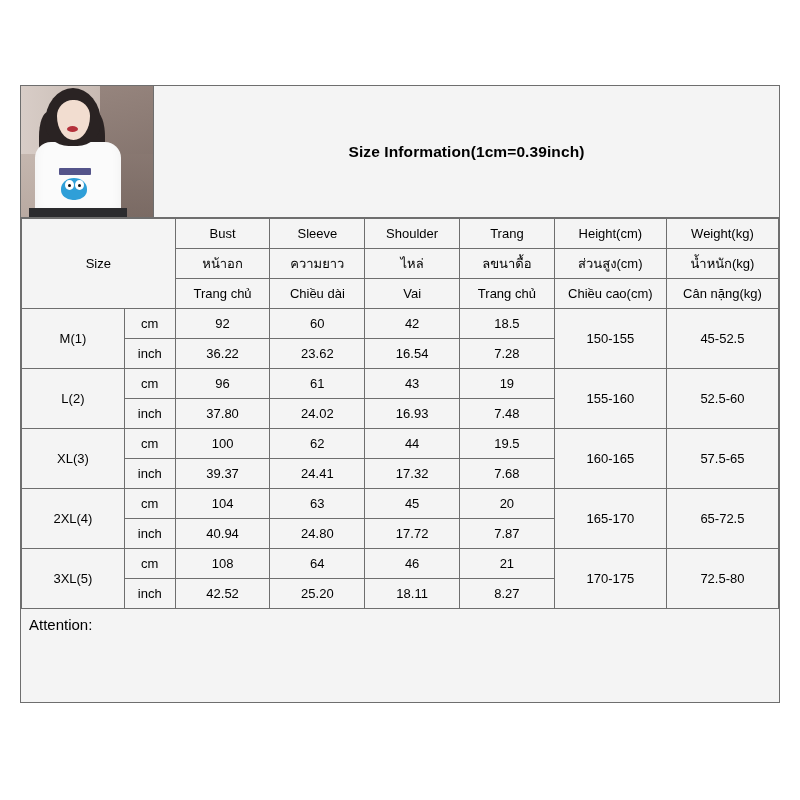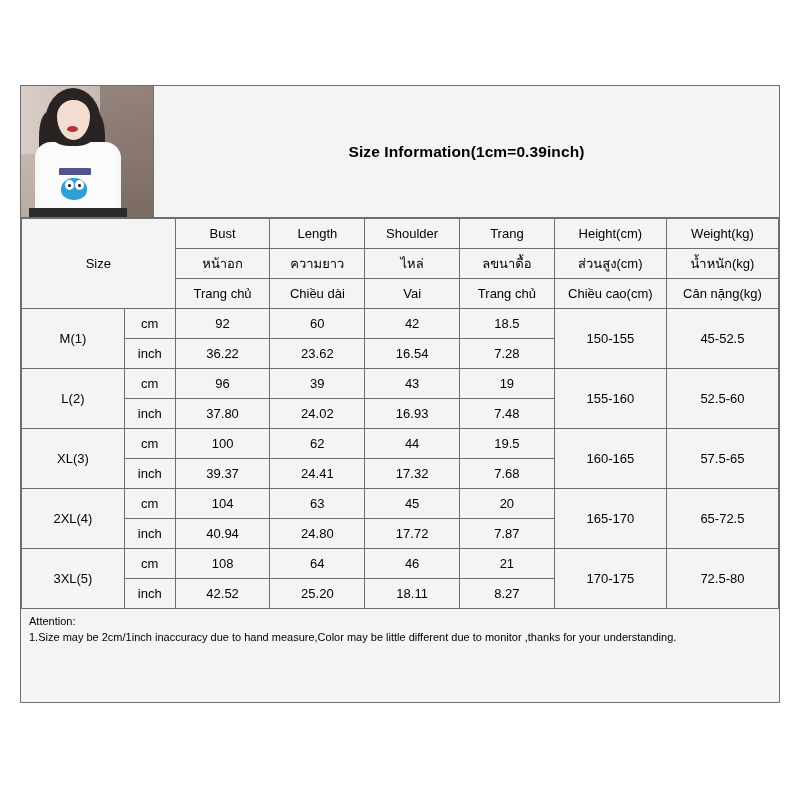--- a/index.html
+++ b/index.html
@@ -198,21 +198,21 @@
   td.big-size-head {
     font-weight: bold;
     font-size: 21px;
   }
   .hdr-row-1 th, .hdr-row-2 th, .hdr-row-3 th { height: 29px; }
   
   .attention {
     flex: 1;
     padding: 5px 8px 4px 8px;
     box-sizing: border-box;
-    font-size: 11px;
+    font-size: 15px;
     line-height: 1.45;
     background: #f4f4f4;
   }
   .attention div { white-space: pre-wrap; }
 </style>
 </head>
 <body>
 
 <div id="page">
   <div id="chart">
@@ -249,21 +249,21 @@
           <col class="col-m">
           <col class="col-m">
           <col class="col-m">
         <col class="col-wide">
           <col class="col-wide">
       </colgroup>
       <tbody>
         <tr class="hdr-row-1">
           <td class="big-size-head" rowspan="3" colspan="2">Size</td>
           <th class="head-cell">Bust</th>
-          <th class="head-cell">Length</th>
+          <th class="head-cell">Sleeve</th>
           <th class="head-cell">Shoulder</th>
           <th class="head-cell">Trang</th>
           <th class="head-cell">Height(cm)</th>
           <th class="head-cell">Weight(kg)</th>
         </tr>
         <tr class="hdr-row-2">
           <th class="head-cell">หน้าอก</th>
           <th class="head-cell">ความยาว</th>
           <th class="head-cell">ไหล่</th>
           <th class="head-cell">ลขนาดื้อ</th>
@@ -294,21 +294,21 @@
           <td>36.22</td>
           <td>23.62</td>
           <td>16.54</td>
           <td>7.28</td>
         </tr>
 
         <tr>
           <td class="size-label" rowspan="2">L(2)</td>
           <td class="unit-cell">cm</td>
           <td>96</td>
-          <td>39</td>
+          <td>61</td>
           <td>43</td>
           <td>19</td>
           <td rowspan="2">155-160</td>
           <td rowspan="2">52.5-60</td>
         </tr>
         <tr>
           <td class="unit-cell">inch</td>
           <td>37.80</td>
           <td>24.02</td>
           <td>16.93</td>
@@ -366,17 +366,16 @@
           <td>42.52</td>
           <td>25.20</td>
           <td>18.11</td>
           <td>8.27</td>
         </tr>
       </tbody>
     </table>
 
     <div class="attention">
       <div>Attention:</div>
-      <div>1.Size may be 2cm/1inch inaccuracy due to hand measure,Color may be little different due to monitor ,thanks for your understanding.</div>
     </div>
 
   </div>
 </div>
 
 </body></html>

